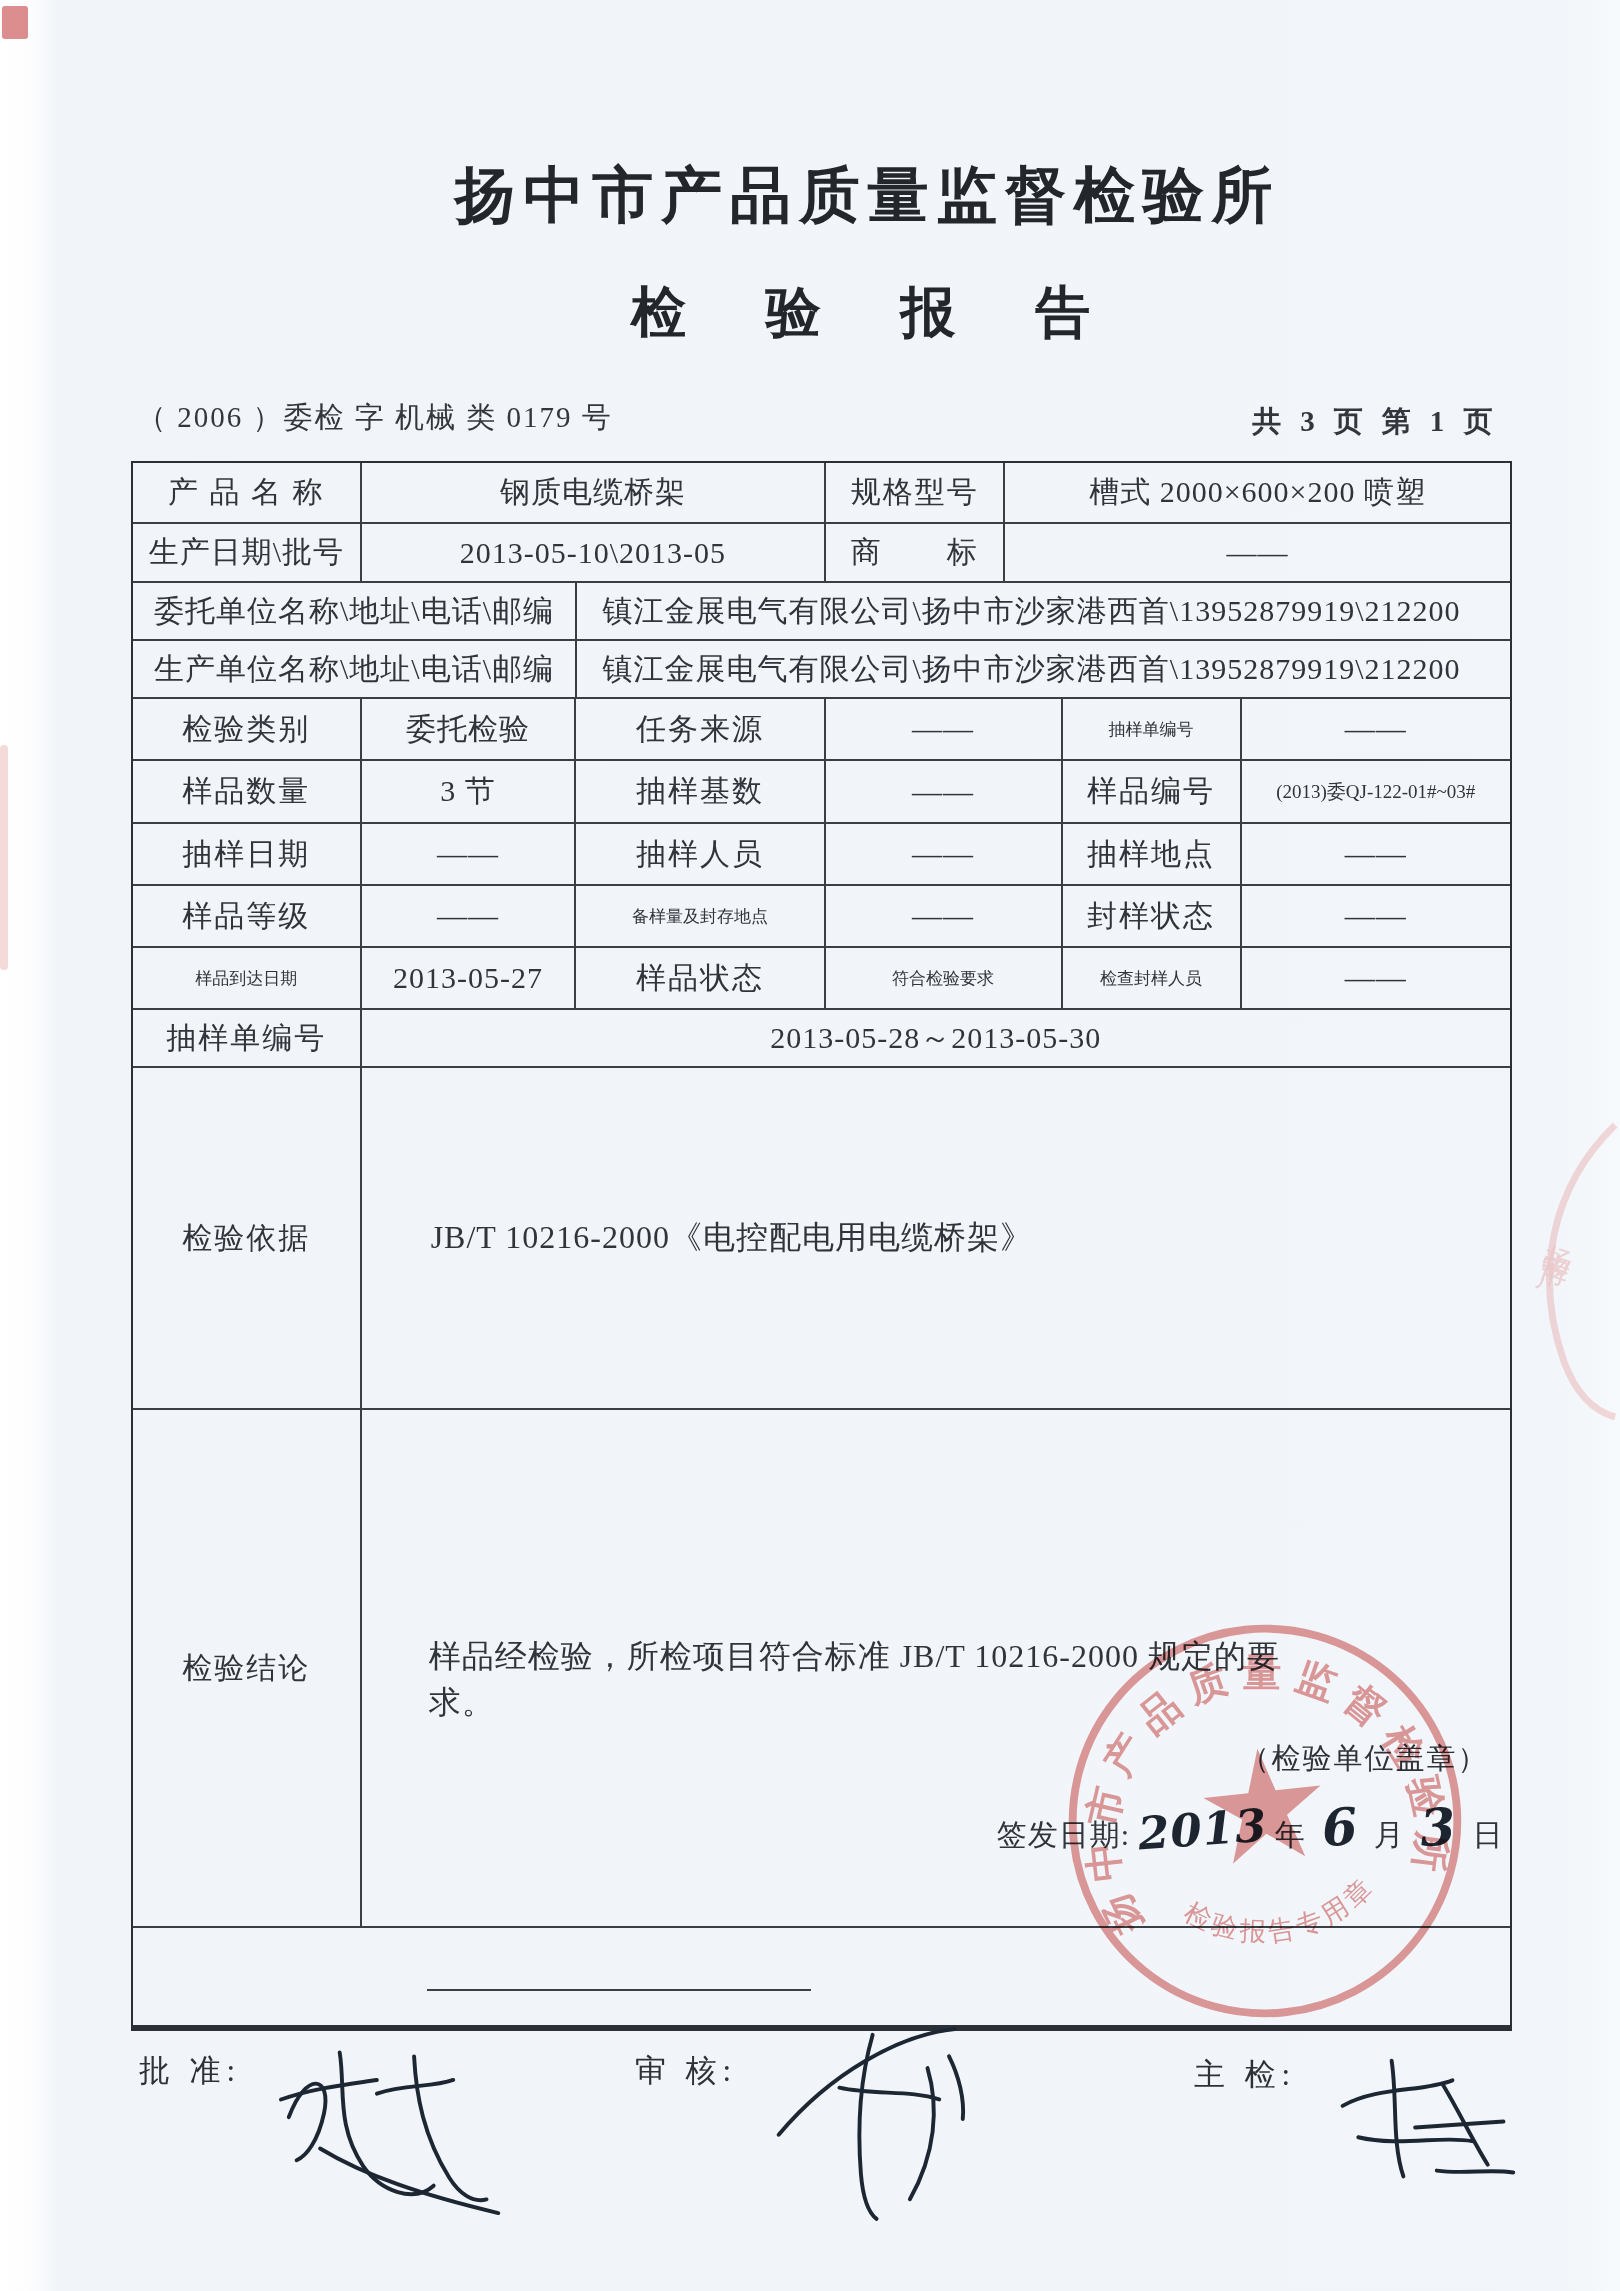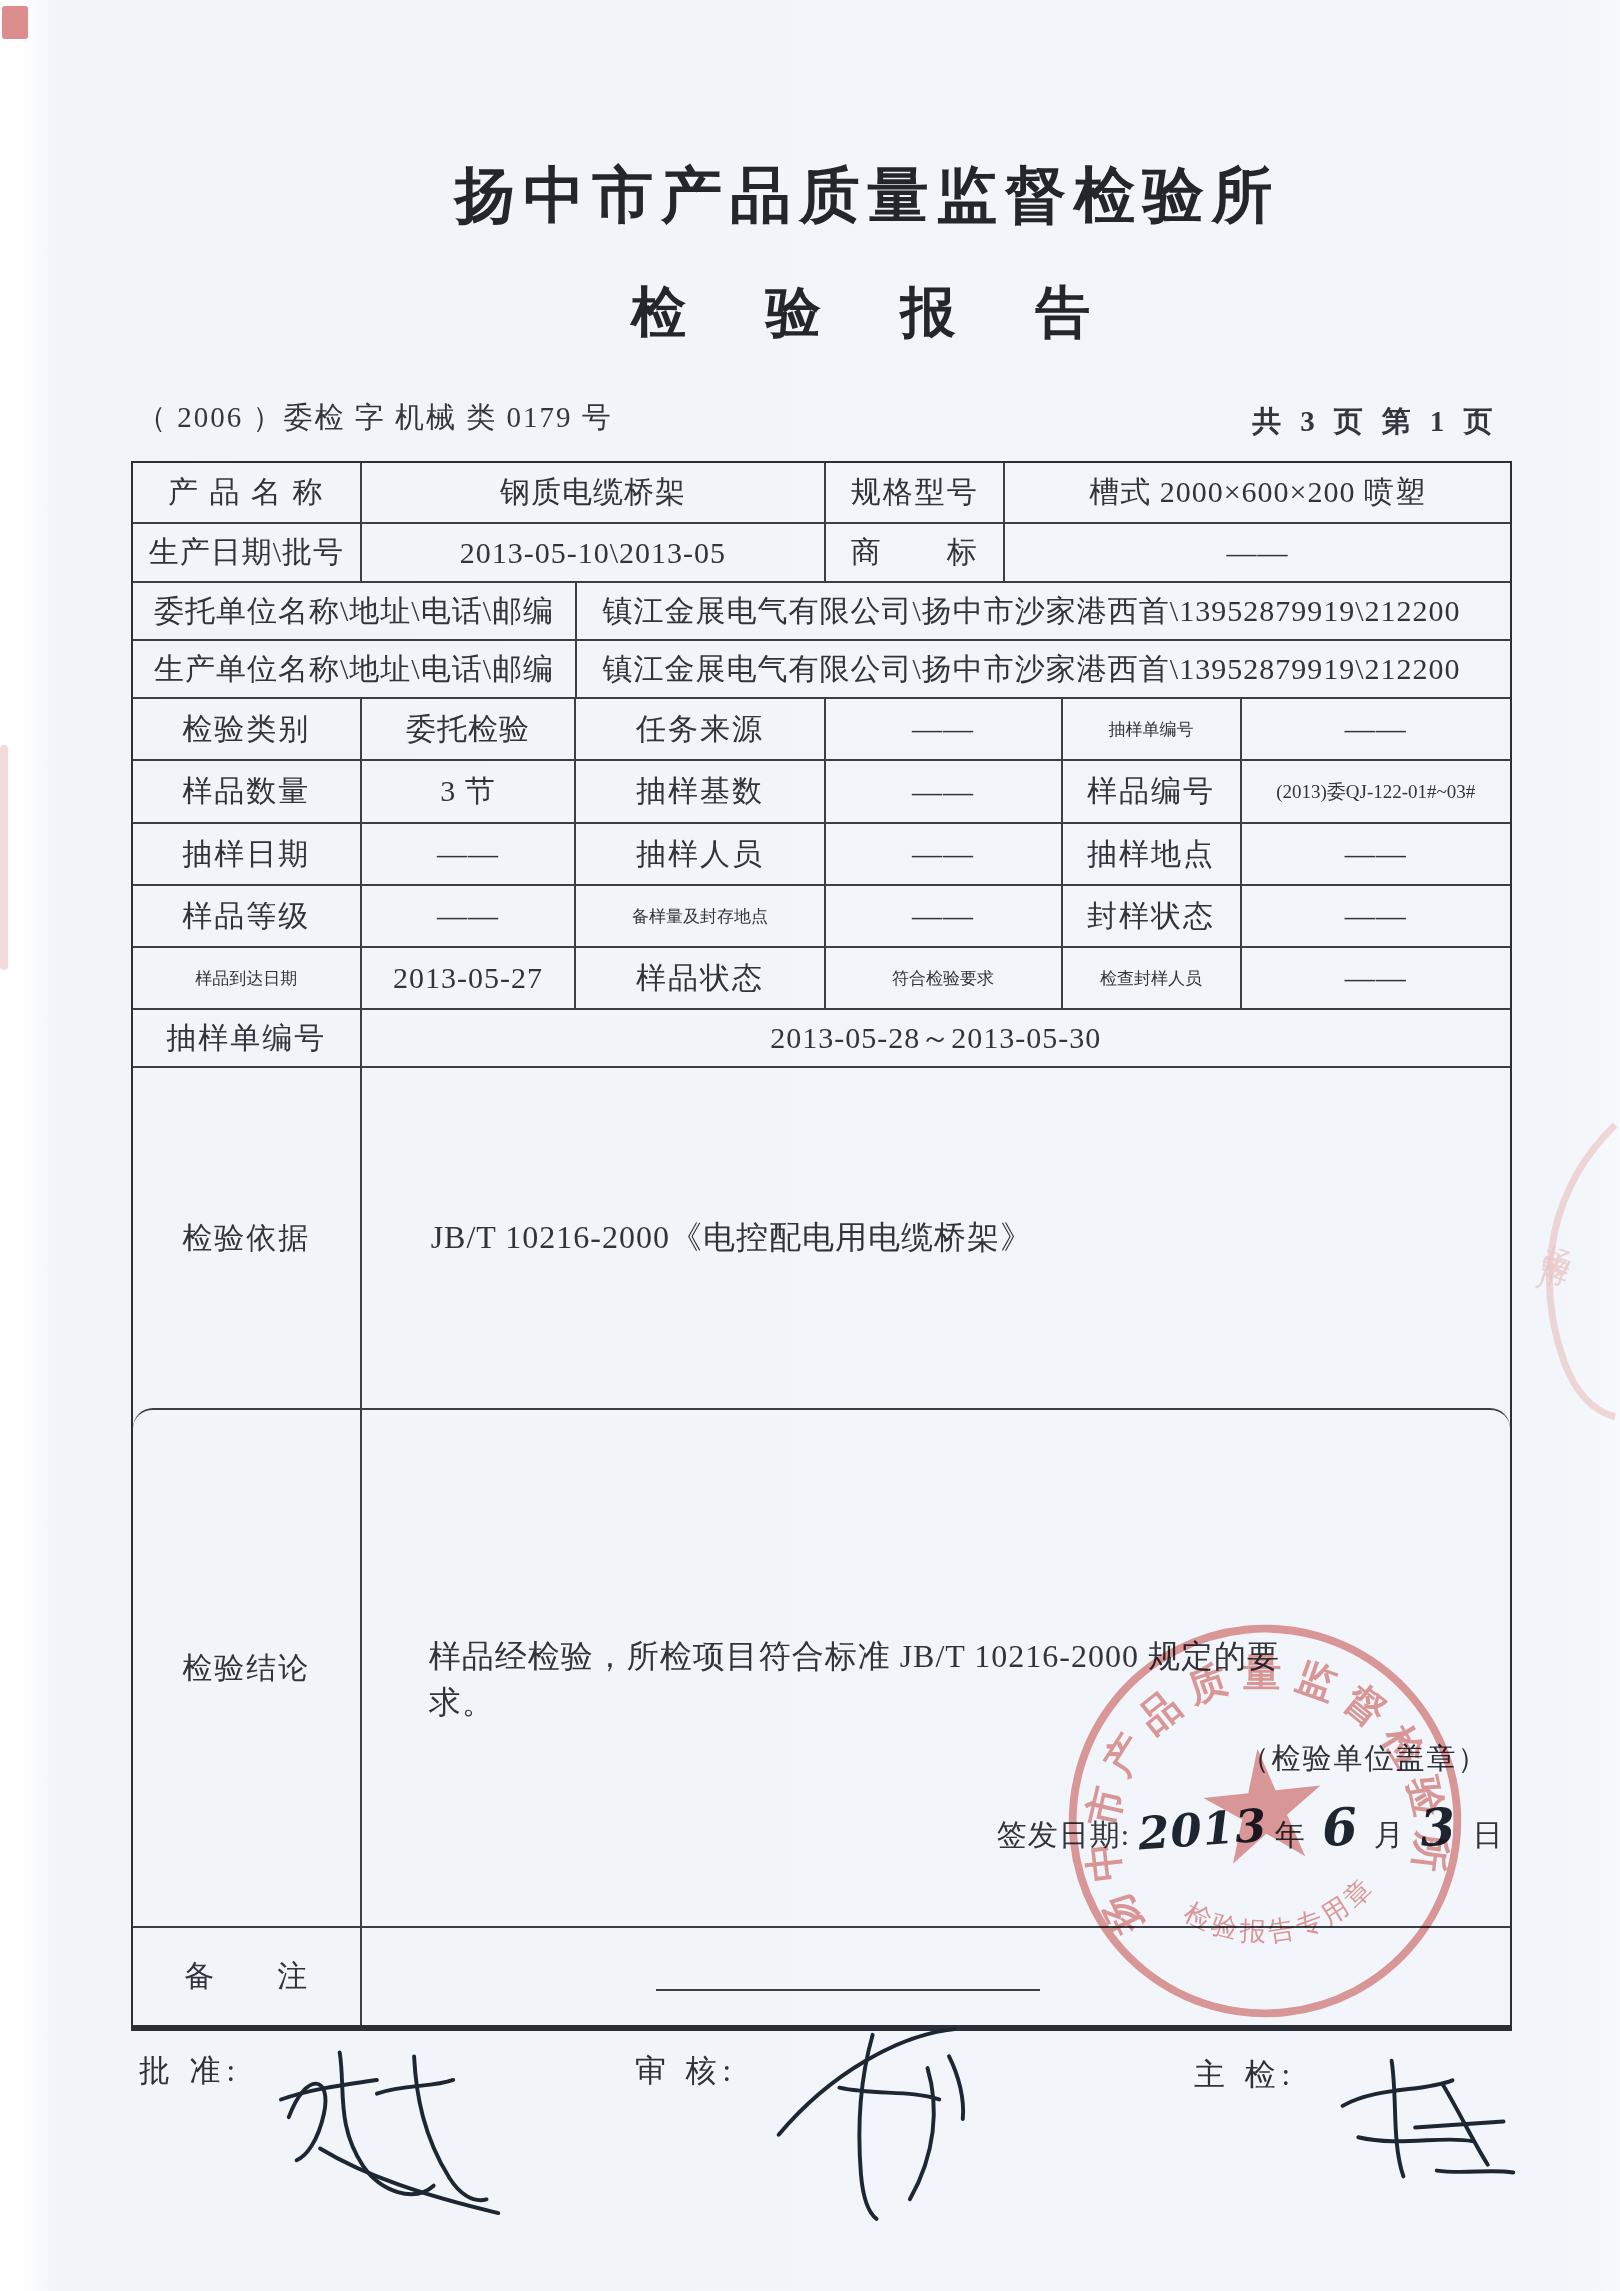--- a/index.html
+++ b/index.html
@@ -159,39 +159,38 @@
     <div class="trow" style="height:58px;">
       <div class="tcell w-l lab">抽样单编号</div>
       <div class="tcell" style="flex:1;">2013-05-28～2013-05-30</div>
     </div>
 
     <div class="trow" style="height:342px;">
       <div class="tcell w-l lab">检验依据</div>
       <div class="tcell basis-val" style="flex:1;">JB/T  10216-2000《电控配电用电缆桥架》</div>
     </div>
 
-    <div class="trow" style="height:518px;border-radius:20px;">
+    <div class="trow" style="height:518px;">
       <div class="tcell w-l lab">检验结论</div>
       <div class="tcell concl-cell" style="flex:1;">
         <div class="concl-text">样品经检验，所检项目符合标准 JB/T 10216-2000 规定的要求。</div>
         <div class="stamp-note">（检验单位盖章）</div>
         <div class="issue-line">
           <span>签发日期:</span>
           <span class="hand">2013</span>
           <span>年</span>
           <span class="hand big">6</span>
           <span>月</span>
           <span class="hand big">3</span>
           <span>日</span>
         </div>
       </div>
     </div>
 
     <div class="trow" style="flex:1;">
-      <div class="tcell w-l">备　　注</div>
       <div class="tcell remark-cell" style="flex:1;">
         <div class="remark-line"></div>
       </div>
     </div>
 
   </div>
 
   <svg class="stamp" viewBox="0 0 424 424">
     <defs>
       <path id="arcTop" d="M 80,308 A 154,154 0 1 1 344,308" fill="none"></path>

